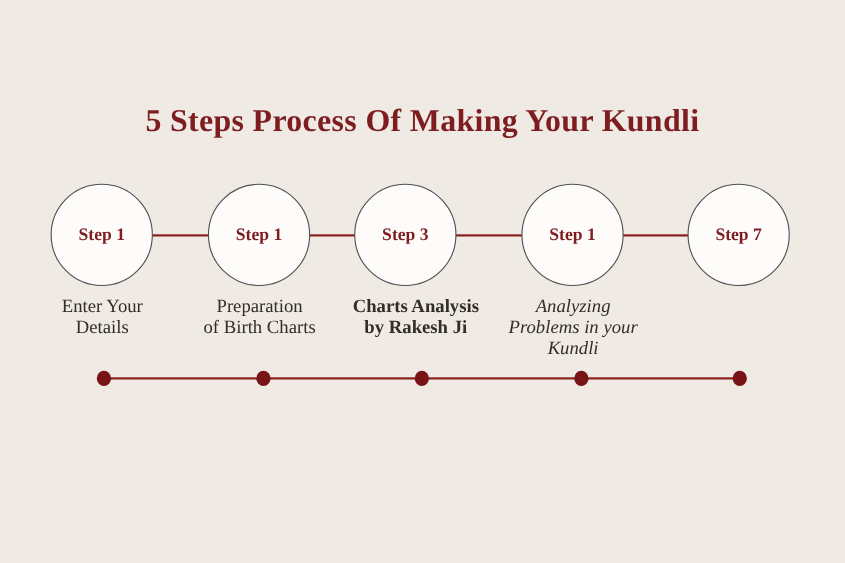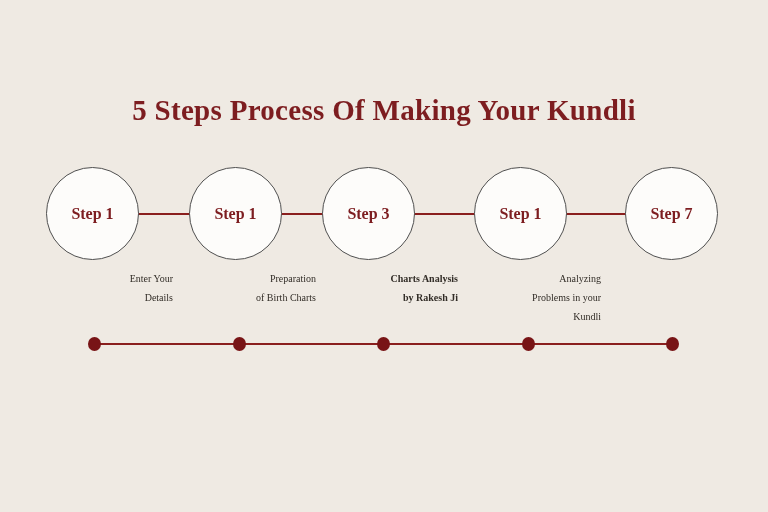--- a/index.html
+++ b/index.html
@@ -47,43 +47,43 @@
   .step-label {
     font-size: 16px;
     font-weight: 700;
     color: var(--accent-red, #7d1d20);
     white-space: nowrap;
   }
   .desc {
     position: absolute;
     top: 269px;
     width: 160px;
-    text-align: right;
-    font-size: 10px;
+    text-align: center;
+    font-size: 17px;
     line-height: 19px;
     color: var(--text-dark, #322d27);
     white-space: pre-line;
   }
   .desc.bold { font-weight: 700; }
   .timeline {
     position: absolute;
     left: 95px; top: 343px;
     width: 578px; height: 2px;
     background: var(--line-red, #8a1f1e);
   }
   .dot {
     position: absolute;
     top: 337px;
     width: 13px; height: 14px;
     border-radius: 50%;
     background: var(--dot-red, #781416);
   }
   
   .c1 { left: 46px; }  .c2 { left: 189px; } .c3 { left: 322px; } .c4 { left: 474px; } .c5 { left: 625px; }
-  .d1 { left: 13px; }  .d2 { left: 156px; } .d3 { left: 298px; } .d4 { left: 441px; } .d5 { left: 592px; }
+  .d1 { left: 13px; }  .d2 { left: 156px; } .d3 { left: 298px; } .d4 { left: 441px; font-style: italic; } .d5 { left: 592px; }
   .t1 { left: 88px; }  .t2 { left: 233px; } .t3 { left: 377px; } .t4 { left: 522px; } .t5 { left: 666px; }
 </style>
 </head>
 <body>
 
 <div class="canvas">
 
   <h1 class="title">5 Steps Process Of Making Your Kundli</h1>
 
   <div class="connector"></div>

